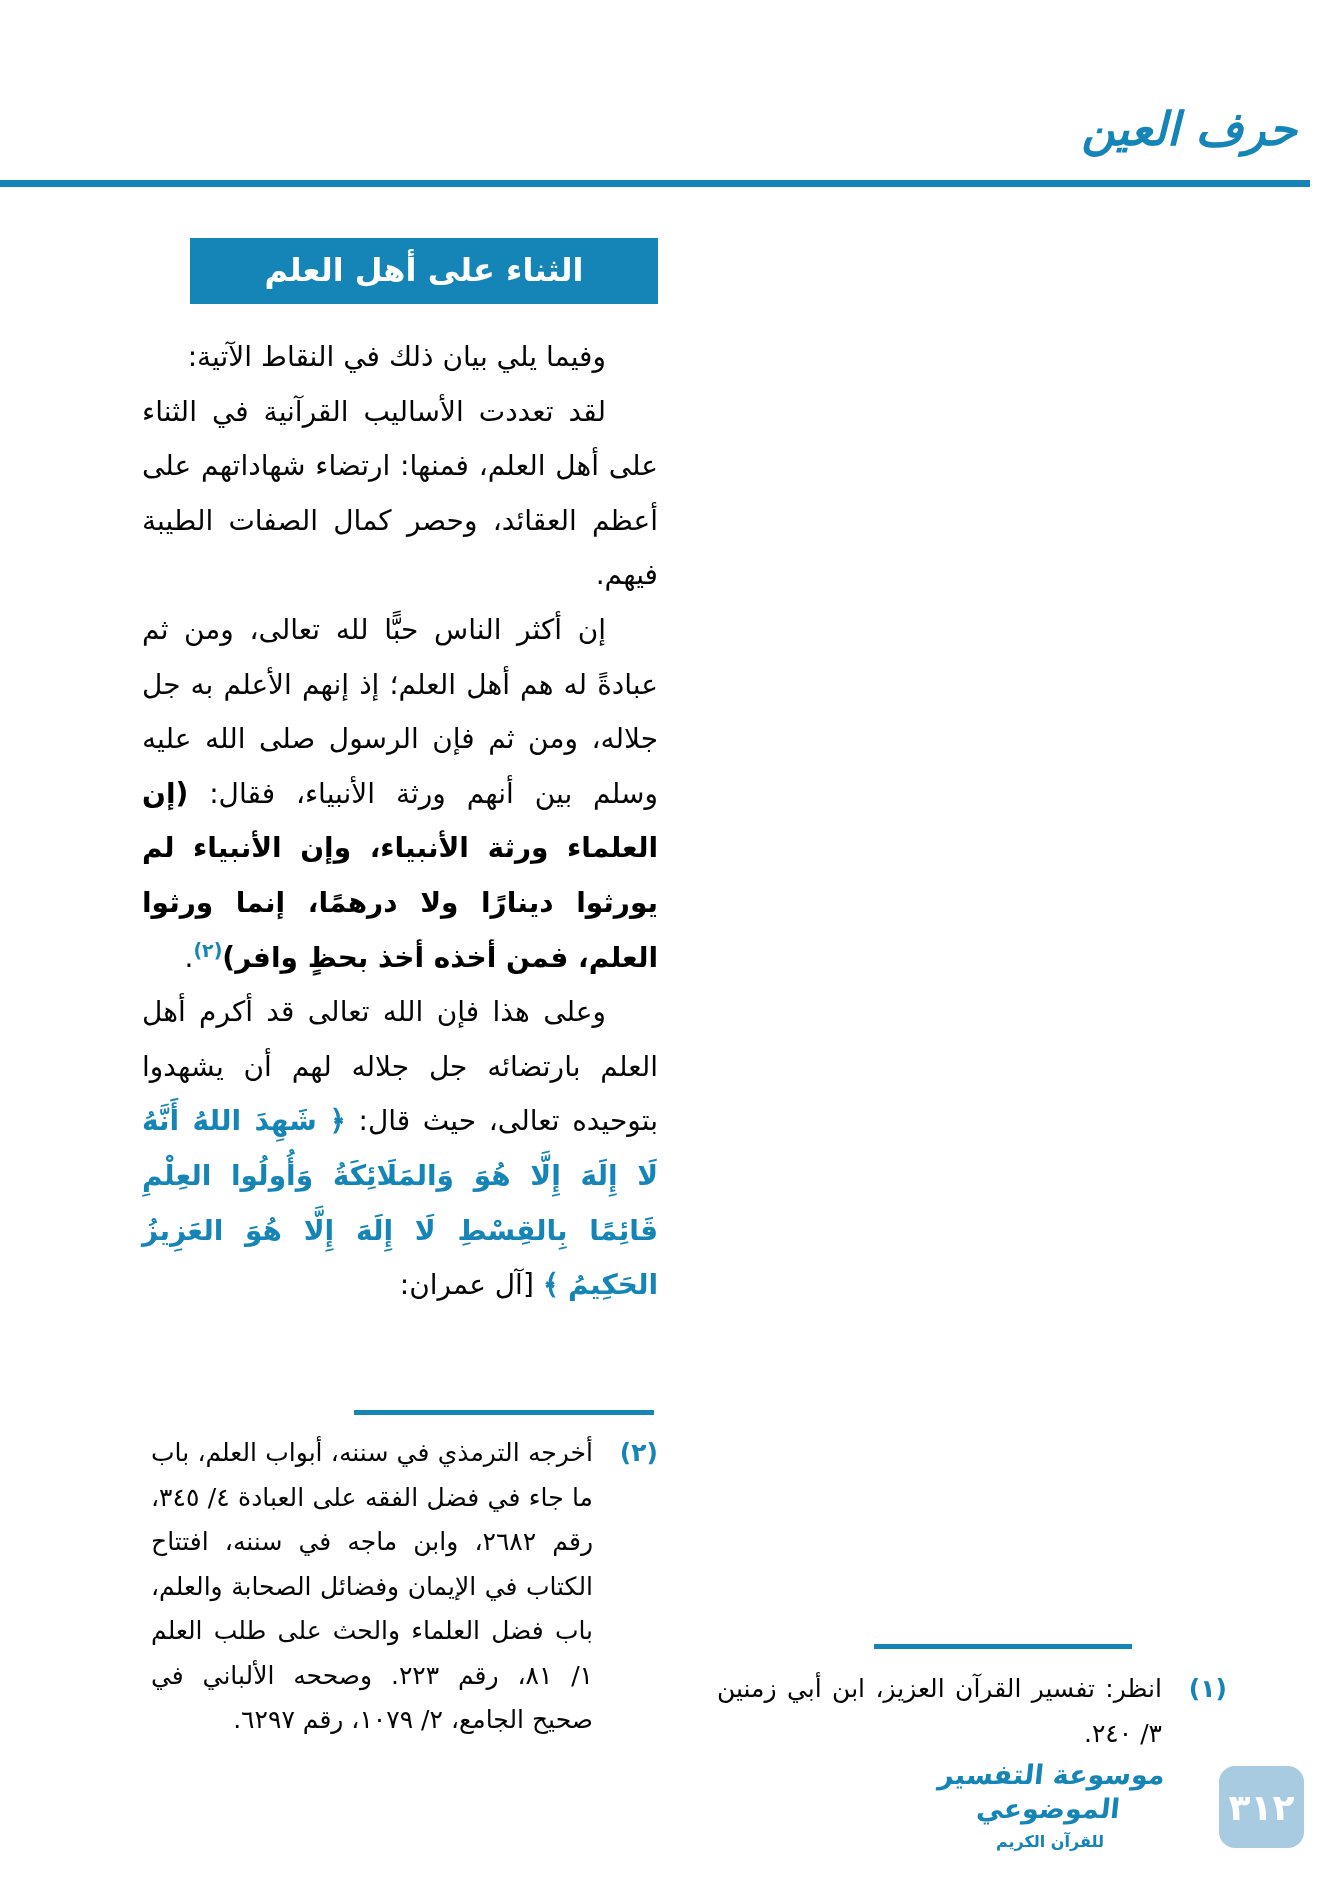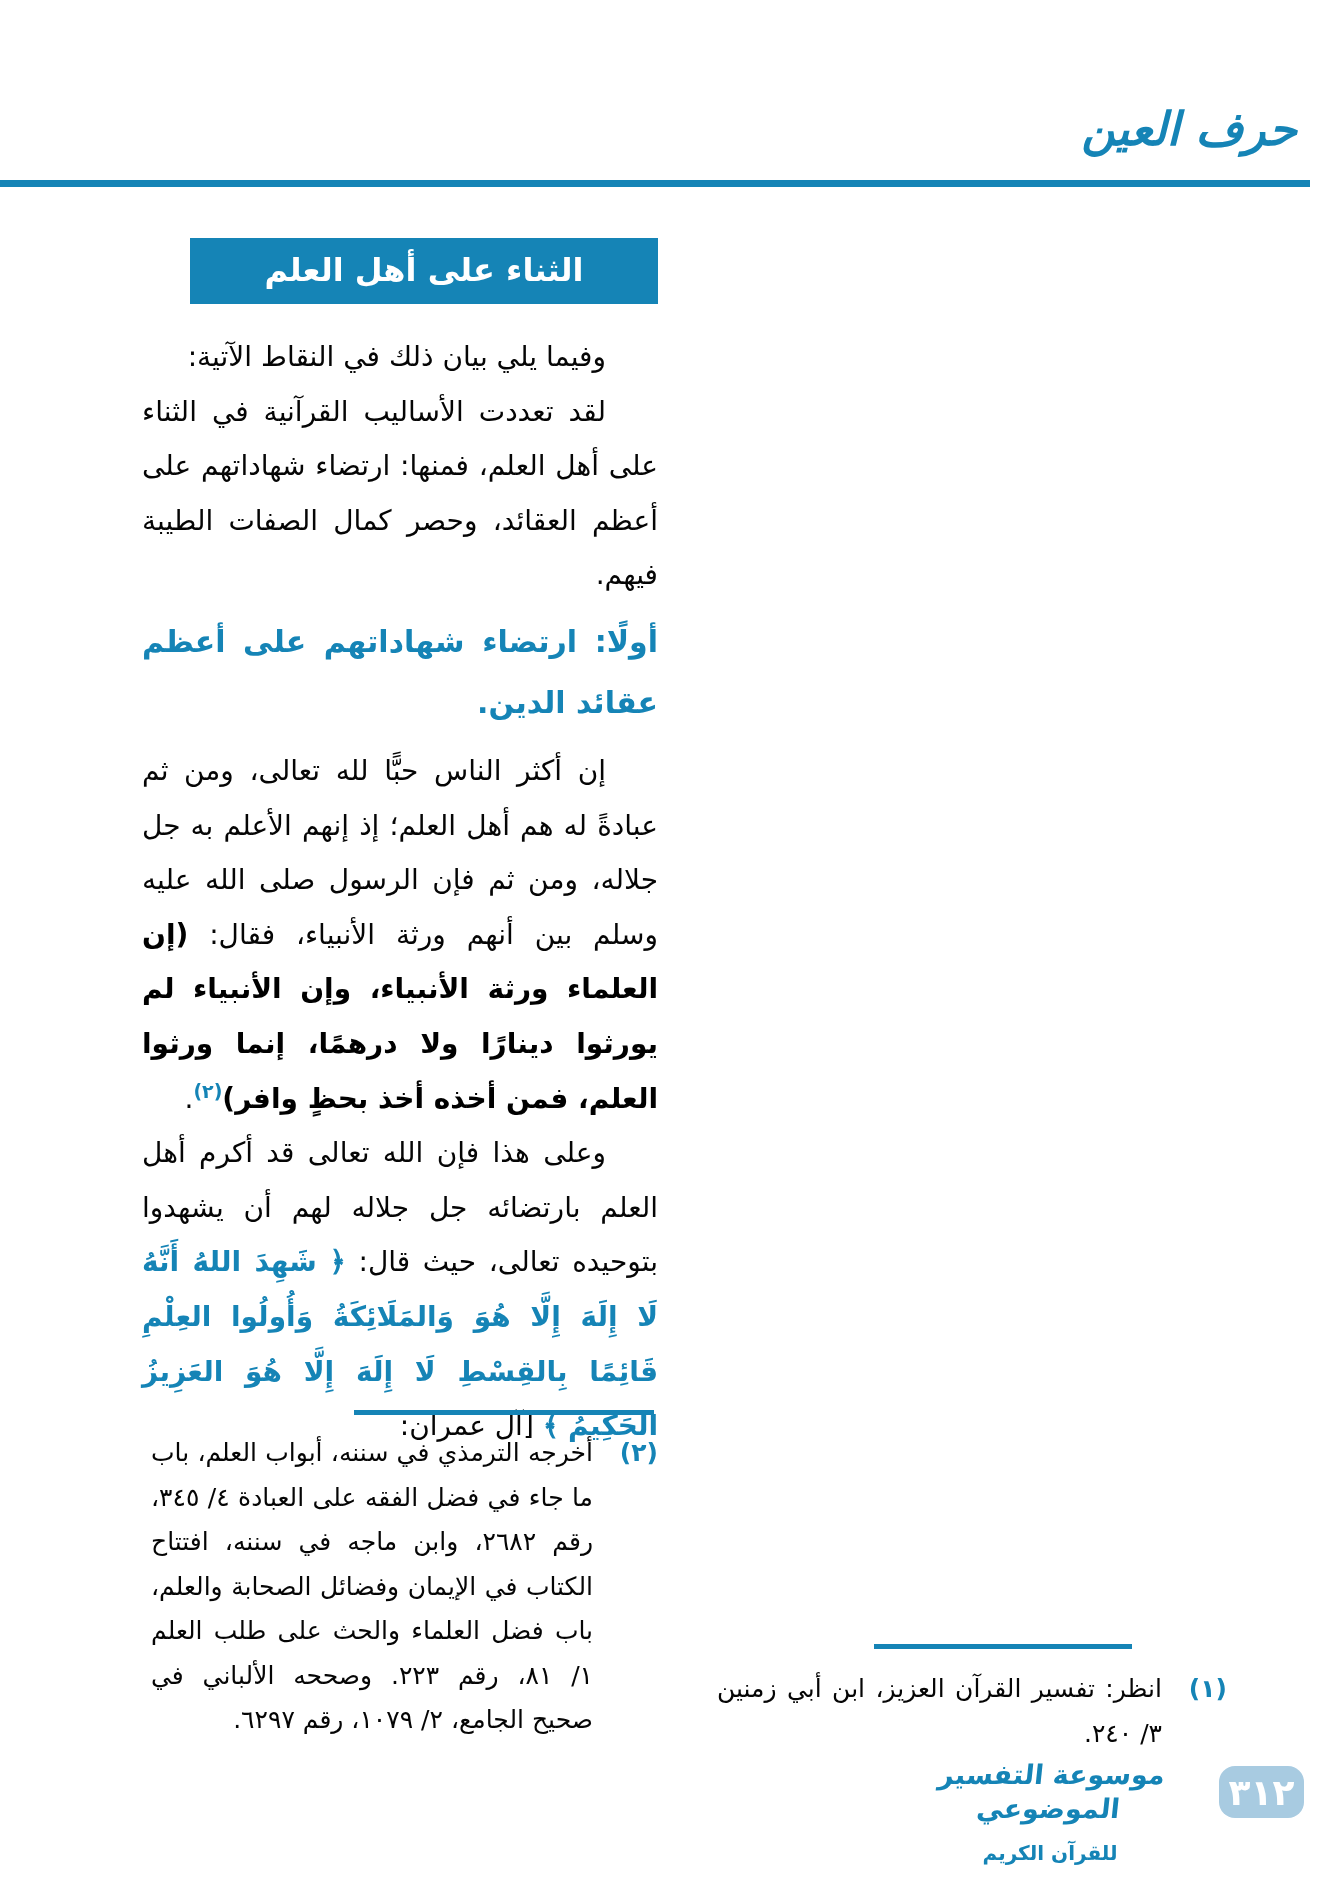--- a/index.html
+++ b/index.html
@@ -71,24 +71,24 @@
   }
   
   .publisher-logo{
     position:absolute;top:1758px;right:164px;width:250px;
     text-align:center;color:#1584b6;
   }
   .logo-line1{
     font-size:27px;font-weight:bold;line-height:1.25;
     transform:skewX(-6deg);letter-spacing:-1px;
   }
-  .logo-line2{font-size:20px;font-weight:bold;margin-top:15px;}
+  .logo-line2{font-size:16px;font-weight:bold;margin-top:6px;}
   .page-badge{
     position:absolute;top:1766px;left:1227px;
-    width:85px;height:52px;border-radius:16px;
+    width:85px;height:82px;border-radius:16px;
     background:#a8cbe1;color:#ffffff;
     display:flex;align-items:center;justify-content:center;
     font-size:36px;font-weight:bold;
   }
 </style>
 </head>
 <body>
 
 <div class="page">
 
@@ -105,21 +105,20 @@
   </div>
 
   <div class="col-left">
 
     <div class="banner">الثناء على أهل العلم</div>
 
     <p class="body indent">وفيما يلي بيان ذلك في النقاط الآتية:</p>
 
     <p class="body indent">لقد تعددت الأساليب القرآنية في الثناء على أهل العلم، فمنها: ارتضاء شهاداتهم على أعظم العقائد، وحصر كمال الصفات الطيبة فيهم.</p>
 
-    <p class="subheading">أولًا: ارتضاء شهاداتهم على أعظم عقائد الدين.</p>
 
     <p class="body indent">
       <span>إن أكثر الناس حبًّا لله تعالى، ومن ثم عبادةً له هم أهل العلم؛ إذ إنهم الأعلم به جل جلاله، ومن ثم فإن الرسول صلى الله عليه وسلم بين أنهم ورثة الأنبياء، فقال: </span><strong class="hadith">(إن العلماء ورثة الأنبياء، وإن الأنبياء لم يورثوا دينارًا ولا درهمًا، إنما ورثوا العلم، فمن أخذه أخذ بحظٍ وافر)</strong><sup class="fnref">(٢)</sup><span>.</span>
     </p>
 
     <p class="body indent">
       <span>وعلى هذا فإن الله تعالى قد أكرم أهل العلم بارتضائه جل جلاله لهم أن يشهدوا بتوحيده تعالى، حيث قال: </span><span class="quran-bracket">﴿</span> <span class="quran">شَهِدَ اللهُ أَنَّهُ لَا إِلَهَ إِلَّا هُوَ وَالمَلَائِكَةُ وَأُولُوا العِلْمِ قَائِمًا بِالقِسْطِ لَا إِلَهَ إِلَّا هُوَ العَزِيزُ الحَكِيمُ</span> <span class="quran-bracket">﴾</span><span> [آل عمران:</span>
     </p>
   </div>
 

